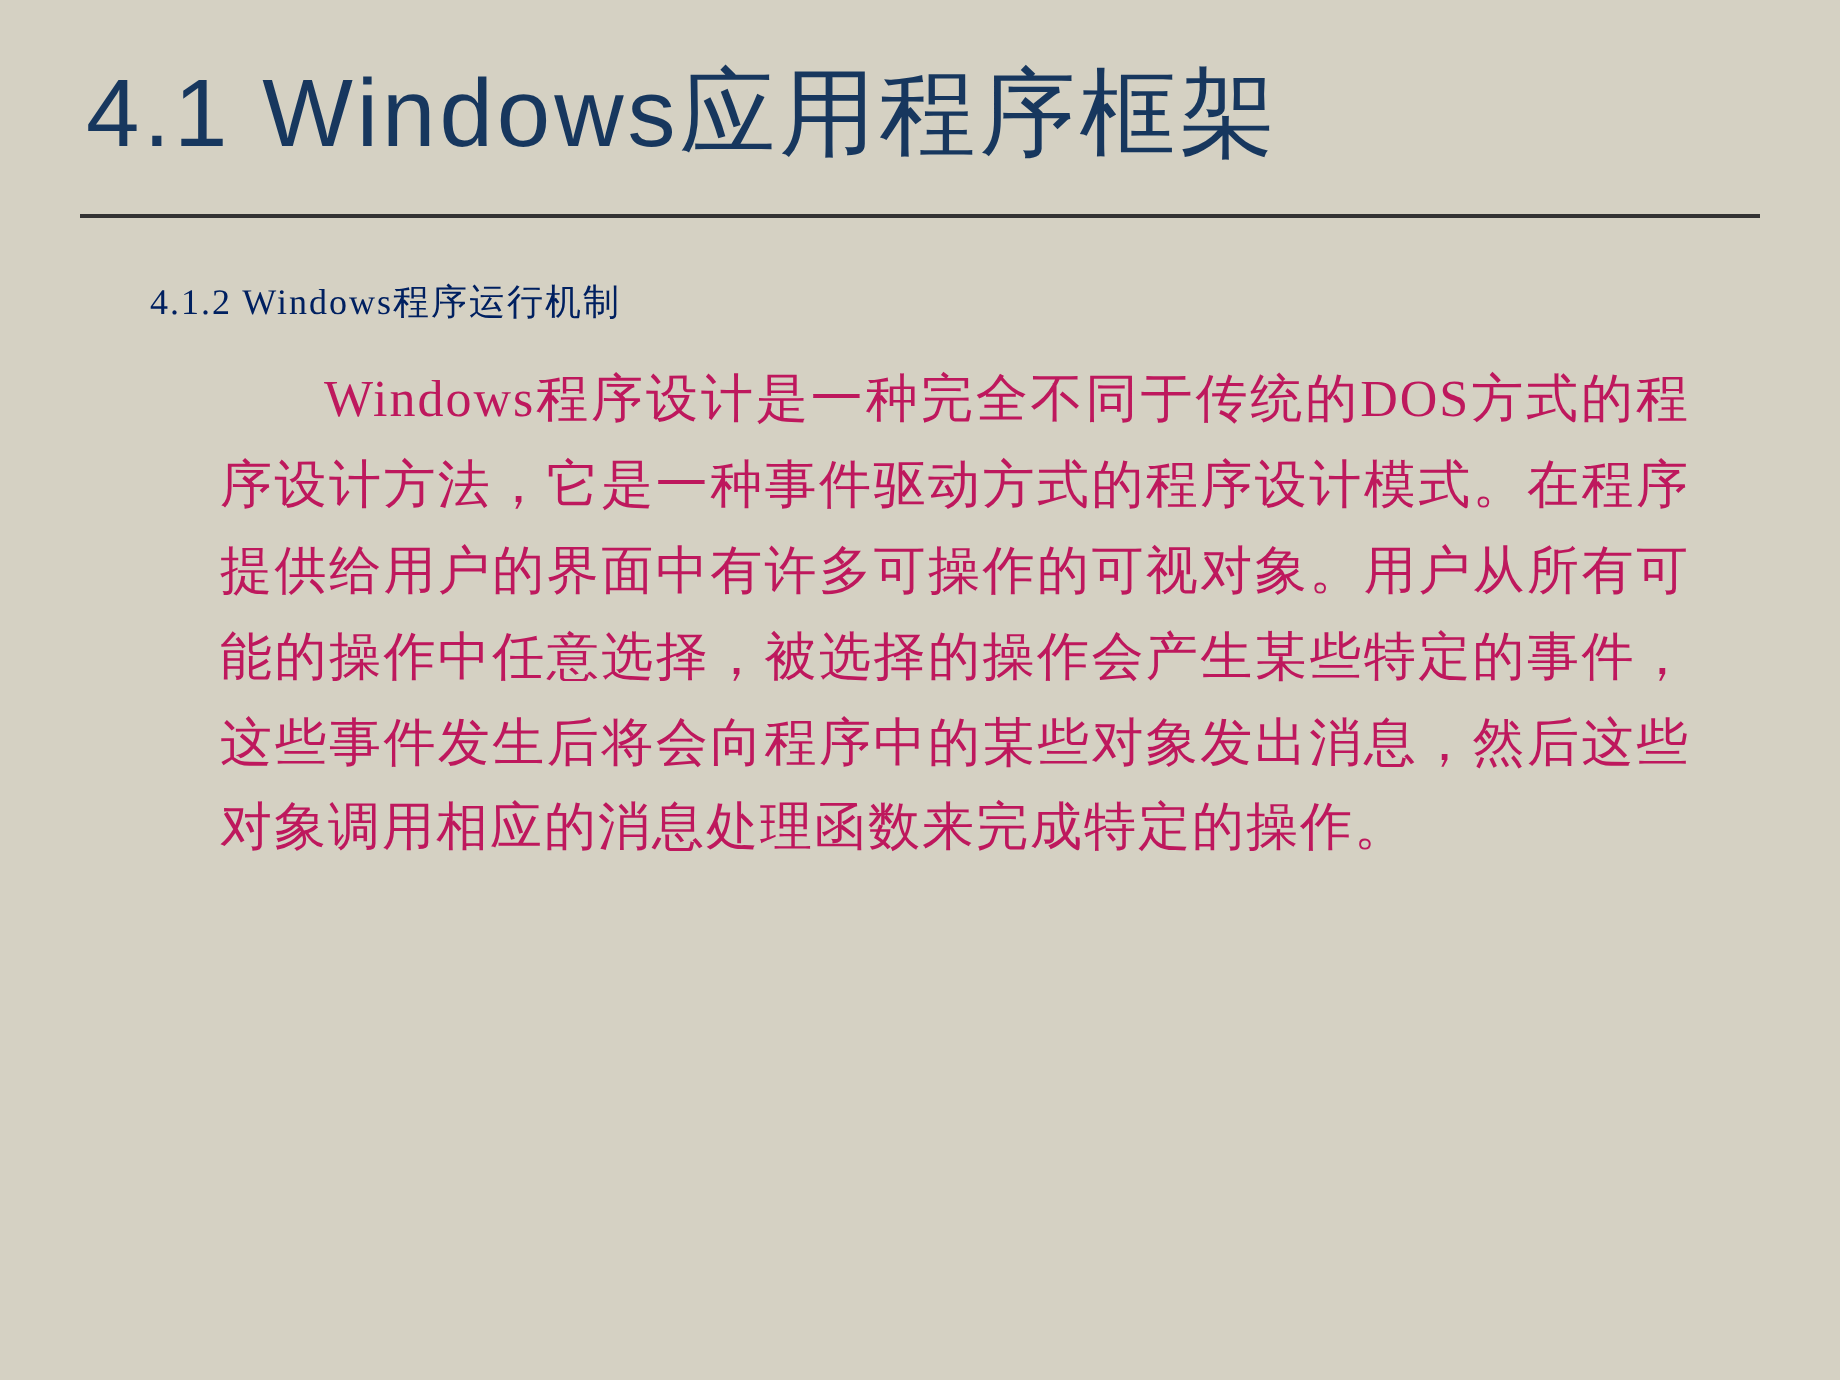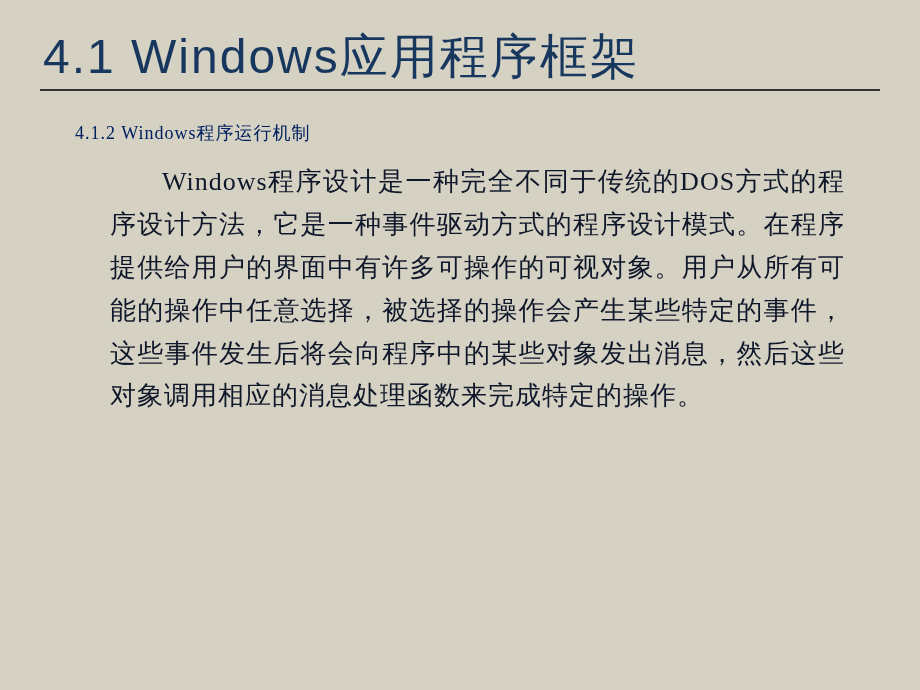--- a/index.html
+++ b/index.html
@@ -17,39 +17,40 @@
     }
     .slide-container {
       padding: 25px 40px 0 40px;
     }
     .main-title {
       font-family: "SimHei", "黑体", sans-serif;
       font-size: 48px;
       color: #17375e;
       font-weight: normal;
       letter-spacing: 2px;
+      margin-bottom: 18px;
       padding-left: 3px;
     }
     .divider {
       border: none;
       border-top: 2px solid #333333;
       margin-bottom: 30px;
     }
     .subtitle {
       font-family: "SimSun", "宋体", serif;
       font-size: 18px;
       color: #002060;
       margin-bottom: 16px;
       padding-left: 35px;
       letter-spacing: 1px;
     }
     .body-text {
       font-family: "SimSun", "宋体", serif;
       font-size: 26px;
-      color: #0f172a;
+      color: #be185d;
       line-height: 1.65;
       padding-left: 70px;
       padding-right: 35px;
       text-indent: 2em;
       text-align: justify;
       letter-spacing: 1px;
     }
   </style>
 </head>
 <body>

